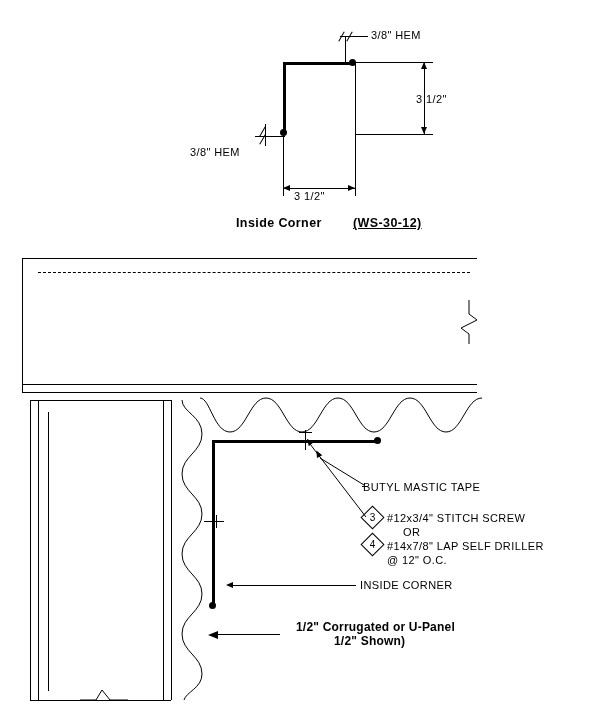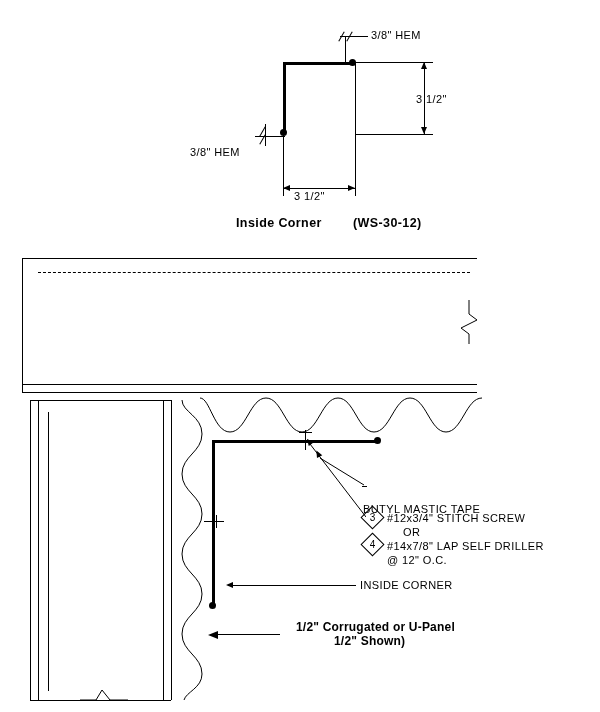--- a/index.html
+++ b/index.html
@@ -134,21 +134,21 @@
   <div class="txt" style="left:416px; top:93px;">3 1/2"</div>
 
   <div class="vline" style="left:283px; top:134px; height:62px;"></div>
   <div class="vline" style="left:355px; top:62px; height:134px;"></div>
   <div class="hline" style="left:283px; top:188px; width:72px;"></div>
   <div class="arrow-l" style="left:283px; top:185px;"></div>
   <div class="arrow-r" style="left:348px; top:185px;"></div>
   <div class="txt" style="left:294px; top:190px;">3 1/2"</div>
 
   <div class="txt title" style="left:236px; top:216px;">Inside Corner</div>
-  <div class="txt title" style="left:353px; top:216px;">(WS-30-12)</div>
+  <div class="txt title" style="left:353px; top:216px;text-decoration:underline;">(WS-30-12)</div>
 
   <div class="hline" style="left:22px; top:258px; width:455px;"></div>
   <div class="hline dash" style="left:38px; top:272px; width:432px;"></div>
   <div class="hline" style="left:22px; top:384px; width:455px;"></div>
   <div class="hline" style="left:22px; top:392px; width:455px;"></div>
   <div class="vline" style="left:22px; top:258px; height:134px;"></div>
 
   <svg class="brk" style="left:455px; top:300px;" width="30" height="44" viewBox="0 0 30 44">
     <path d="M14 0 L14 14 L22 20 L6 28 L14 34 L14 44" fill="none" stroke="#000" stroke-width="1"></path>
   </svg>
@@ -183,21 +183,21 @@
   <div class="hline" style="left:204px; top:521px; width:20px;"></div>
   <div class="vline" style="left:216px; top:515px; height:13px;"></div>
 
   <div class="abs" style="left:312px; top:452px; width:52px; height:34px;">
     <svg width="52" height="34" viewBox="0 0 52 34">
         <path d="M52 33 L8 6" fill="none" stroke="#000" stroke-width="1"></path>
       </svg>
   </div>
   <div class="arrow-u" style="left:315px; top:450px; transform:rotate(-28deg);"></div>
   <div class="hline" style="left:362px; top:486px; width:5px;"></div>
-  <div class="txt" style="left:363px; top:481px;margin-top:22px;">BUTYL MASTIC TAPE</div>
+  <div class="txt" style="left:363px; top:481px;">BUTYL MASTIC TAPE</div>
 
   <div class="abs" style="left:308px; top:440px; width:58px; height:78px;">
     <svg width="58" height="78" viewBox="0 0 58 78">
         <path d="M58 77 L2 4" fill="none" stroke="#000" stroke-width="1"></path>
       </svg>
   </div>
   <div class="arrow-u" style="left:306px; top:438px; transform:rotate(-38deg);"></div>
 
   <div class="bubble" style="left:364px; top:509px;">
       <span>3</span>

